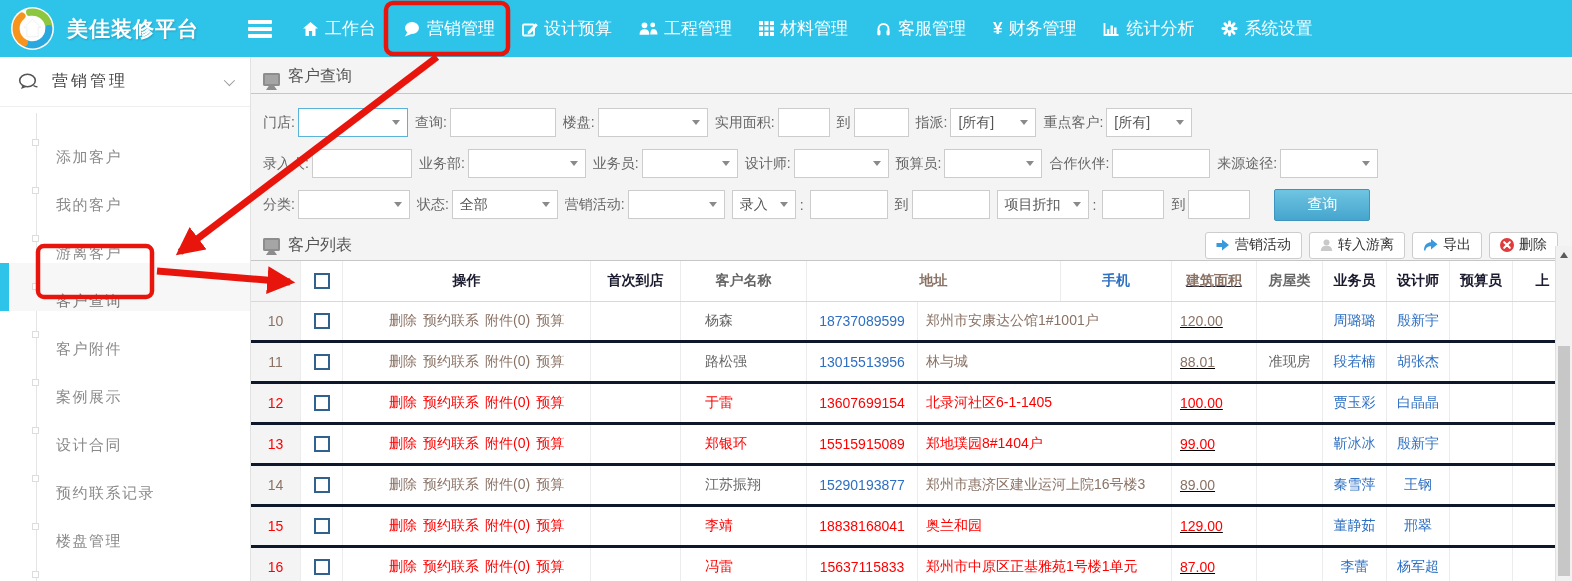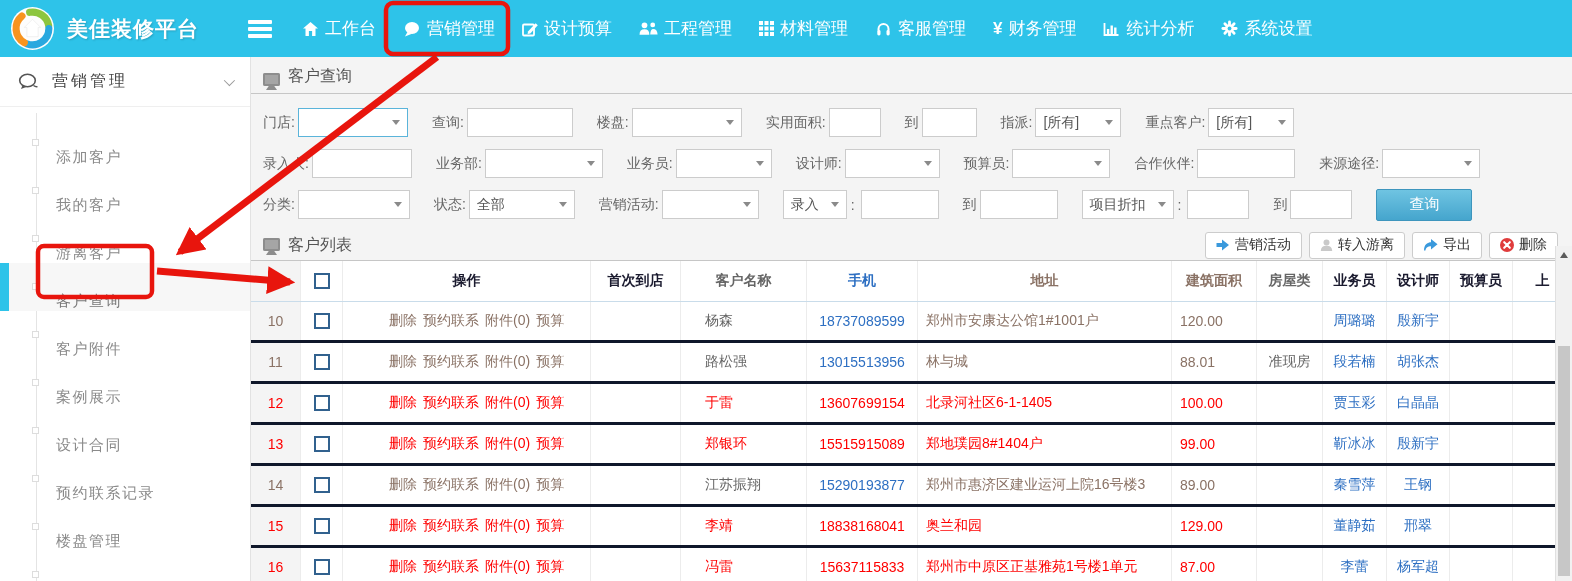--- a/index.html
+++ b/index.html
@@ -31,21 +31,21 @@
 
   
   .main { position:absolute; left:251px; top:57px; right:0; bottom:0; background:#f4f4f4; display:flex; flex-direction:column; }
   .panel-title { height:37px; display:flex; align-items:flex-end; gap:8px; padding:0 0 6px 12px; color:#555; font-size:16px; border-bottom:1px solid #c6c6c6; }
   .monitor { width:17px; height:13px; background:#a5a5a5; border-radius:2px; box-shadow:inset 0 0 0 2px #8d8d8d; position:relative; margin-bottom:1px; }
   .monitor::after { content:""; position:absolute; left:3px; bottom:-4px; width:11px; height:4px; background:#8d8d8d; clip-path:polygon(25% 0,75% 0,100% 100%,0 100%); }
 
   .filters { height:132px; padding:8px 0 0 12px; }
   .frow { display:flex; align-items:center; height:41px; font-size:14px; color:#666; white-space:nowrap; }
   .flabel { margin-right:3px; }
-  .gap { margin-left:24px; }
+  .gap { margin-left:7px; }
   .inp { height:29px; background:#fff; border:1px solid #ccc; outline:none; font:inherit; color:#555; padding:0 4px; }
   .sel { height:29px; background:#fff; border:1px solid #ccc; display:inline-flex; align-items:center; justify-content:space-between; padding:0 7px; color:#555; cursor:pointer; }
   .sel.focused { border-color:#5ab4da; }
   .caret { width:0; height:0; border-left:4px solid transparent; border-right:4px solid transparent; border-top:5px solid #8a8a8a; }
   .colon { margin:0 6px 0 4px; }
   .btn-search { width:96px; height:32px; margin-left:24px; background:linear-gradient(#6fc4e2,#45a5cd); border:1px solid #3d95bd; border-radius:2px; color:#fff; font:inherit; font-size:15px; cursor:pointer; }
 
   .list-bar { height:35px; display:flex; align-items:center; gap:8px; padding:4px 14px 0 12px; color:#555; font-size:16px; border-bottom:1px solid #c6c6c6; }
   .toolbar { margin-left:auto; display:flex; gap:7px; }
   .tbtn { height:27px; background:#fff; border:1px solid #ccc; border-radius:3px; display:flex; align-items:center; gap:5px; padding:0 10px; font-size:14px; color:#333; cursor:pointer; white-space:nowrap; }
@@ -57,21 +57,21 @@
   .thead .trow { border-bottom:1px solid #c9dcea; }
   .td { border-right:1px solid #ececec; display:flex; align-items:center; justify-content:center; font-size:14px; overflow:hidden; }
   .th { font-weight:bold; color:#1b1b2f; font-size:14px; }
   .c0 { width:50px; background:#f4f4f4; }
   .c1 { width:42px; }
   .c2 { width:248px; }
   .c3 { width:90px; }
   .c4 { width:126px; justify-content:flex-start; padding-left:24px; }
   .c5 { width:111px; }
   .c6 { width:254px; justify-content:flex-start; padding-left:8px; }
-  .c7 { width:85px; justify-content:flex-start; padding-left:8px; }
+  .c7 { width:85px; justify-content:flex-start; padding-left:8px;text-decoration:underline; }
   .c8 { width:66px; }
   .c9 { width:64px; }
   .c10 { width:63px;align-items:center; }
   .c11 { width:63px; }
   .c12 { flex:1; border-right:none; }
   .thead .c4, .thead .c6, .thead .c7 { justify-content:center; padding-left:0; }
   .ops { justify-content:flex-start; padding-left:46px; gap:6px; }
   .cb { width:16px; height:16px; background:#fff; border:2px solid #31618e; display:inline-block; cursor:pointer; }
   .c0 span { color:#8a7265; }
   .lnk { color:#8a7265; cursor:pointer; }
@@ -413,25 +413,25 @@
         </div>
       <div class="td c2 th">
           <span>操作</span>
         </div>
       <div class="td c3 th">
           <span>首次到店</span>
         </div>
       <div class="td c4 th">
           <span>客户名称</span>
         </div>
+      <div class="td c6 th">
+          <span>地址</span>
+        </div>
       <div class="td c5 th">
           <span>手机</span>
-        </div>
-      <div class="td c6 th">
-          <span>地址</span>
         </div>
       <div class="td c7 th">
           <span>建筑面积</span>
         </div>
       <div class="td c8 th">
           <span>房屋类</span>
         </div>
       <div class="td c9 th">
           <span>业务员</span>
         </div>

